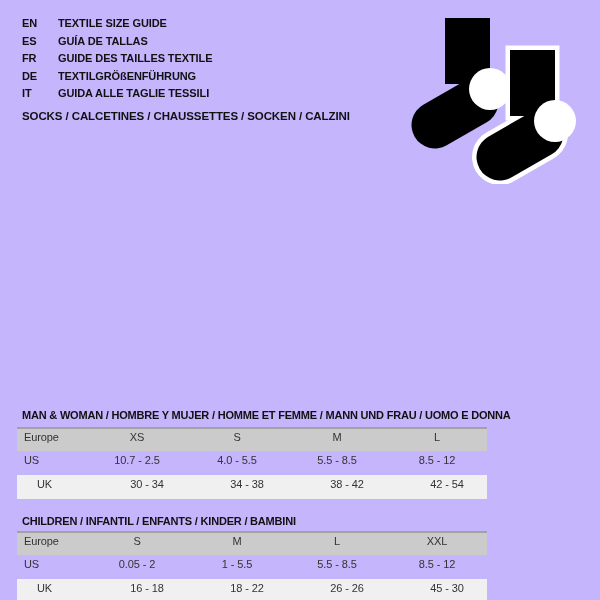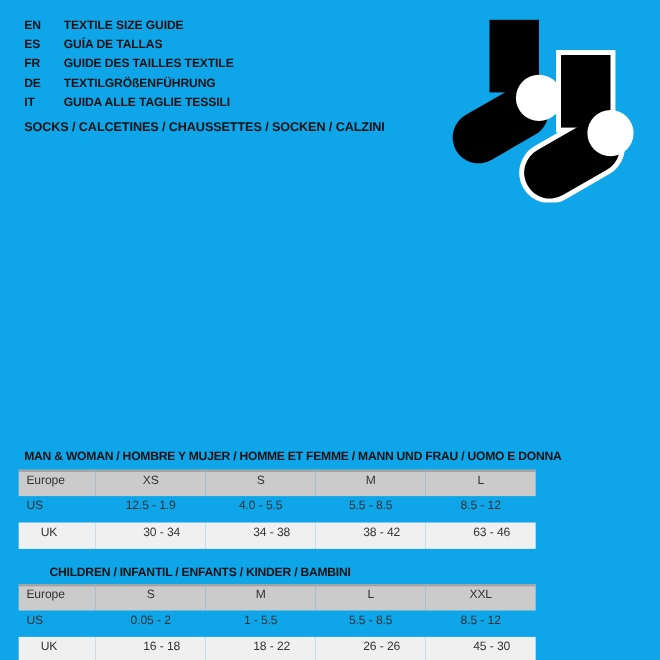--- a/index.html
+++ b/index.html
@@ -1,37 +1,37 @@
 <!DOCTYPE html>
 <html><head>
 <meta charset="utf-8">
 <style>
   html,body{margin:0;padding:0;}
   .page{
-    position:relative;width:600px;height:600px;background:#0ea5e9;overflow:hidden;
+    position:relative;width:600px;height:600px;background:#c4b5fd;overflow:hidden;
     font-family:"Liberation Sans",sans-serif;color:#111;
   }
   
   .lang-block{position:absolute;left:22px;top:15px;}
   .lang-row{display:flex;height:17.5px;line-height:17.5px;}
   .lang-code{width:36px;font-size:11px;font-weight:700;letter-spacing:-0.1px;}
   .lang-label{font-size:11px;font-weight:700;letter-spacing:-0.1px;}
   
   .category-line{
     position:absolute;left:22px;top:110px;font-size:11.5px;font-weight:700;letter-spacing:-0.1px;
   }
   
   .socks-icon{position:absolute;left:405px;top:14px;}
   
   .tbl-title{
     position:absolute;left:22px;font-size:11px;font-weight:700;letter-spacing:-0.2px;color:#111;
     white-space:nowrap;
   }
   .tbl-title.t1{top:409px;}
-  .tbl-title.t2{top:515px;margin-left:23px;}
+  .tbl-title.t2{top:515px;}
   .stable{
     position:absolute;left:17px;width:470px;
     display:grid;grid-template-columns:70px 100px 100px 100px 100px;
     font-size:11px;color:#333;
   }
   .stable.t1{top:427px;}
   .stable.t2{top:531px;}
   .cell{
     height:24px;line-height:19px;text-align:center;box-sizing:border-box;
     white-space:nowrap;letter-spacing:-0.1px;
@@ -89,30 +89,30 @@
 
   <div class="tbl-title t1">MAN &amp; WOMAN / HOMBRE Y MUJER / HOMME ET FEMME / MANN UND FRAU / UOMO E DONNA</div>
   <div class="stable t1">
     <div class="cell head rowlabel">Europe</div>
     <div class="cell head">XS</div>
     <div class="cell head">S</div>
     <div class="cell head">M</div>
     <div class="cell head">L</div>
 
     <div class="cell rowlabel">US</div>
-    <div class="cell">12.5 - 1.9</div>
+    <div class="cell">10.7 - 2.5</div>
     <div class="cell">4.0 - 5.5</div>
     <div class="cell">5.5 - 8.5</div>
     <div class="cell">8.5 - 12</div>
 
     <div class="cell alt rowlabel">UK</div>
     <div class="cell alt">30 - 34</div>
     <div class="cell alt">34 - 38</div>
     <div class="cell alt">38 - 42</div>
-    <div class="cell alt">63 - 46</div>
+    <div class="cell alt">42 - 54</div>
   </div>
 
   <div class="tbl-title t2">CHILDREN / INFANTIL / ENFANTS / KINDER / BAMBINI</div>
   <div class="stable t2">
     <div class="cell head rowlabel">Europe</div>
     <div class="cell head">S</div>
     <div class="cell head">M</div>
     <div class="cell head">L</div>
     <div class="cell head">XXL</div>
 

